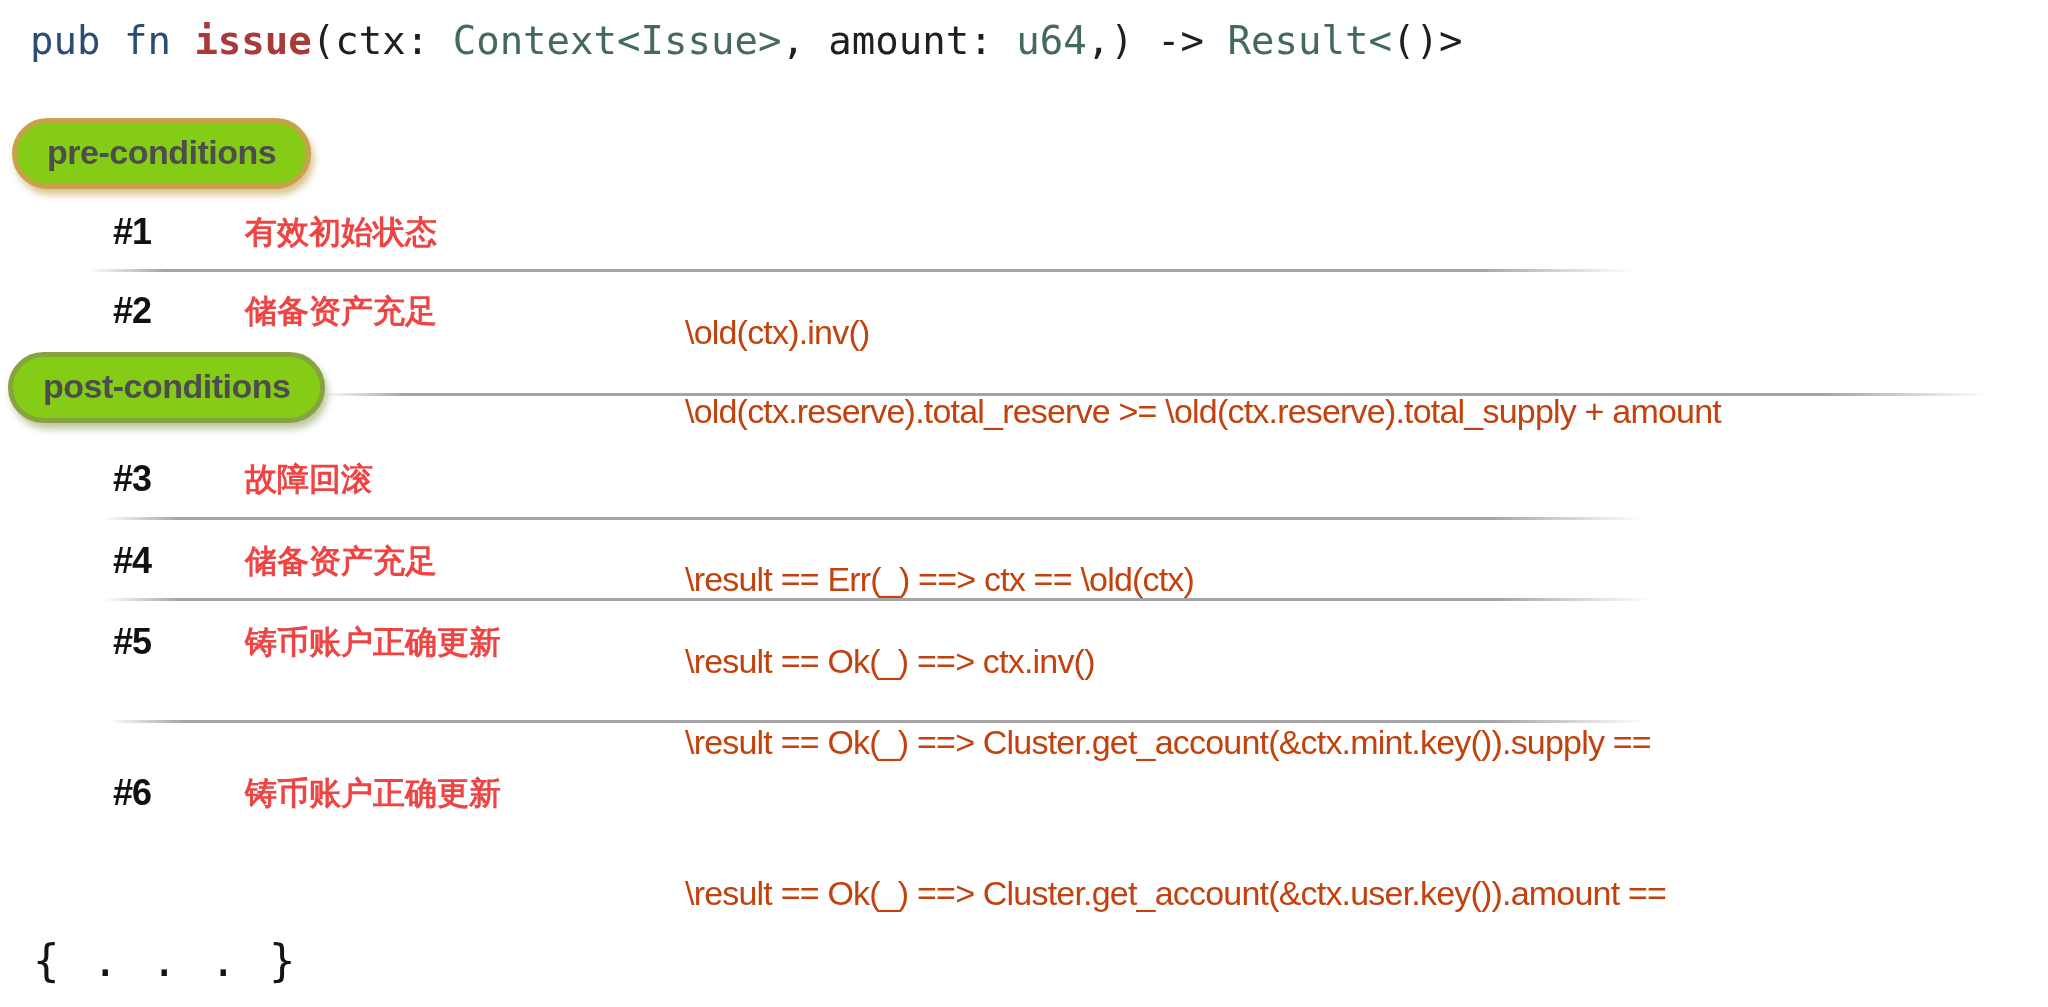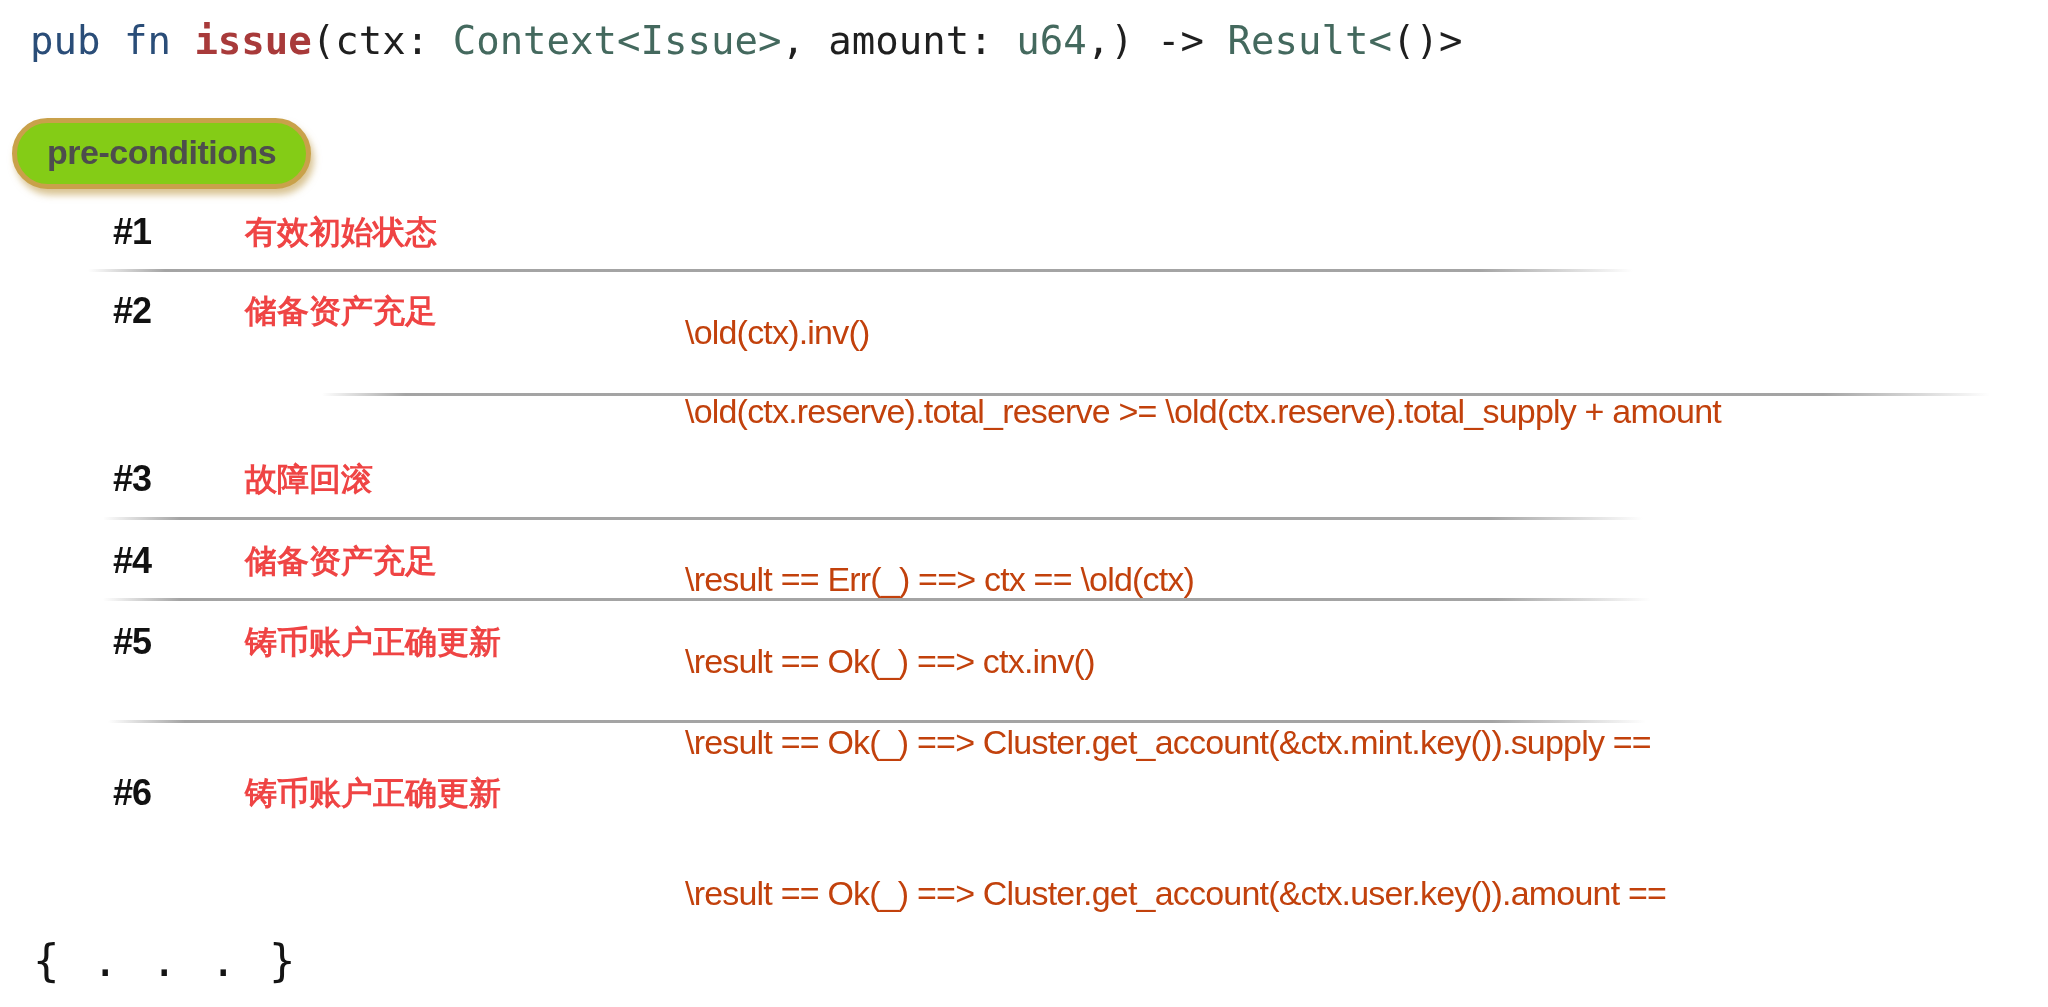--- a/index.html
+++ b/index.html
@@ -99,20 +99,23 @@
 
   <div class="row r2">
     <span class="num">#2</span>
     <span class="label">储备资产充足</span>
     <div class="formula">
       <div>\old(ctx.reserve).total_reserve &gt;= \old(ctx.reserve).total_supply + amount</div>
     </div>
   </div>
 
   <div class="sep sep-post"></div>
+  <div class="badge badge-post" style="border-color: rgb(135, 163, 63);">
+    <span>post-conditions</span>
+  </div>
 
   <div class="row r3">
     <span class="num">#3</span>
     <span class="label">故障回滚</span>
     <div class="formula">
       <div>\result == Err(_) ==&gt; ctx == \old(ctx)</div>
     </div>
   </div>
   <div class="sep sep-3"></div>
 

